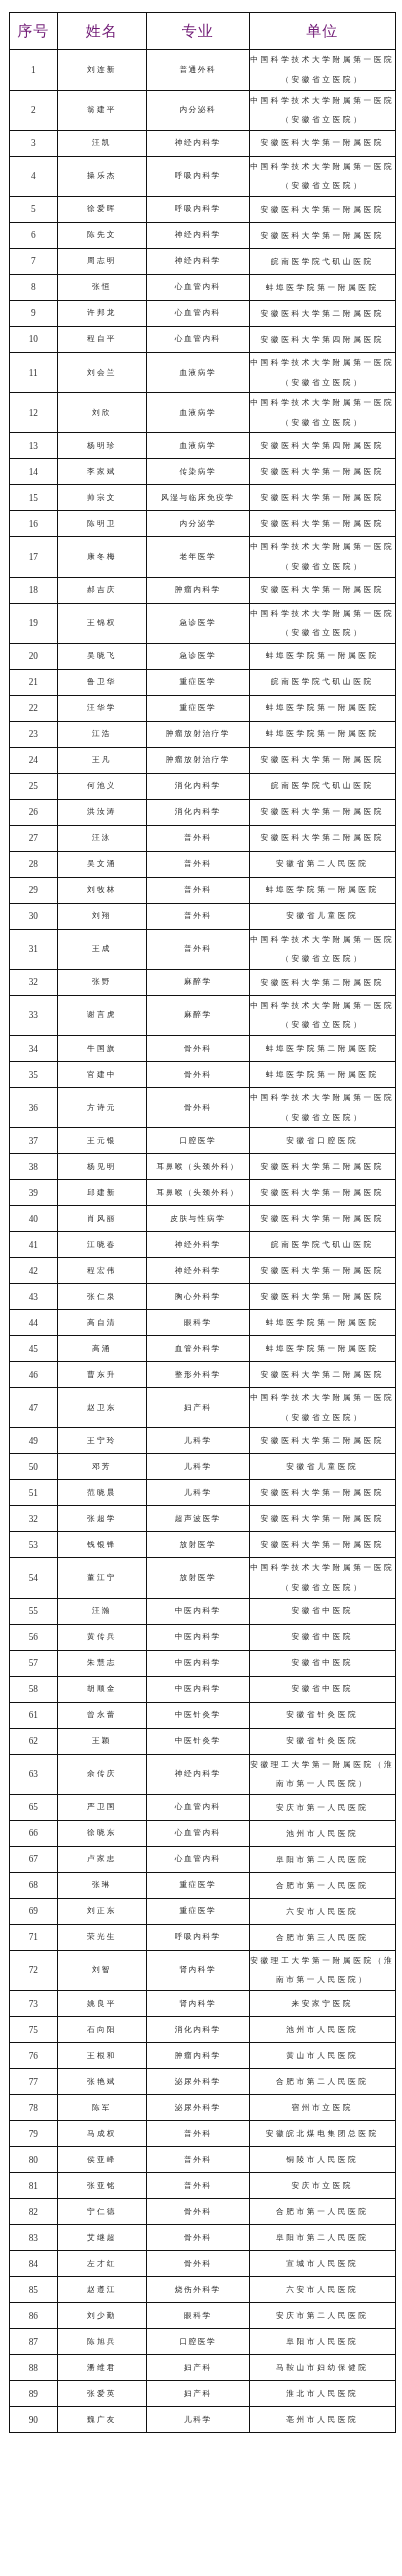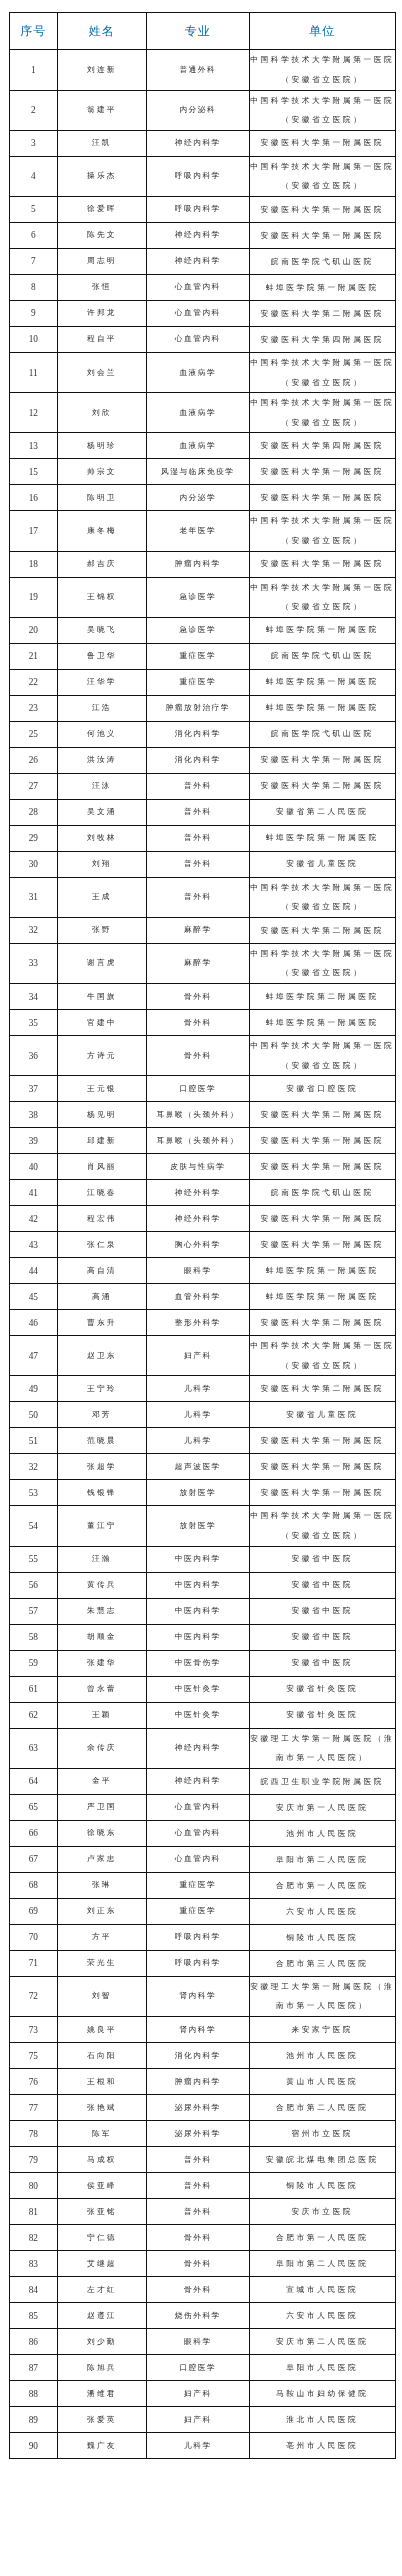--- a/index.html
+++ b/index.html
@@ -18,22 +18,22 @@
       padding: 0;
     }
     col.c-idx { width: 48px; }
     col.c-name { width: 89px; }
     col.c-spec { width: 103px; }
     col.c-unit { width: 146px; }
     thead th {
       height: 36px;
       font-family: "DejaVu Serif", "Liberation Serif", serif;
       font-weight: normal;
-      font-size: 12px;
-      color: #0369a1;
+      font-size: 15px;
+      color: #701a75;
       letter-spacing: 1px;
     }
     tbody tr { height: 26px; }
     tbody tr.double { height: 39px; }
     td.idx {
       font-family: "Liberation Serif", "DejaVu Serif", serif;
       font-size: 9.3px;
       color: #333333;
       transform-origin: center;
     }
@@ -138,20 +138,26 @@
           <td class="spec">血液病学</td>
           <td class="unit">中国科学技术大学附属第一医院（安徽省立医院）</td>
         </tr>
         <tr>
           <td class="idx">13</td>
           <td class="name">杨明珍</td>
           <td class="spec">血液病学</td>
           <td class="unit">安徽医科大学第四附属医院</td>
         </tr>
         <tr>
+          <td class="idx">14</td>
+          <td class="name">李家斌</td>
+          <td class="spec">传染病学</td>
+          <td class="unit">安徽医科大学第一附属医院</td>
+        </tr>
+        <tr>
           <td class="idx">15</td>
           <td class="name">帅宗文</td>
           <td class="spec">风湿与临床免疫学</td>
           <td class="unit">安徽医科大学第一附属医院</td>
         </tr>
         <tr>
           <td class="idx">16</td>
           <td class="name">陈明卫</td>
           <td class="spec">内分泌学</td>
           <td class="unit">安徽医科大学第一附属医院</td>
@@ -192,20 +198,26 @@
           <td class="spec">重症医学</td>
           <td class="unit">蚌埠医学院第一附属医院</td>
         </tr>
         <tr>
           <td class="idx">23</td>
           <td class="name">江浩</td>
           <td class="spec">肿瘤放射治疗学</td>
           <td class="unit">蚌埠医学院第一附属医院</td>
         </tr>
         <tr>
+          <td class="idx">24</td>
+          <td class="name">王凡</td>
+          <td class="spec">肿瘤放射治疗学</td>
+          <td class="unit">安徽医科大学第一附属医院</td>
+        </tr>
+        <tr>
           <td class="idx">25</td>
           <td class="name">何池义</td>
           <td class="spec">消化内科学</td>
           <td class="unit">皖南医学院弋矶山医院</td>
         </tr>
         <tr>
           <td class="idx">26</td>
           <td class="name">洪汝涛</td>
           <td class="spec">消化内科学</td>
           <td class="unit">安徽医科大学第一附属医院</td>
@@ -390,50 +402,38 @@
           <td class="spec">中医内科学</td>
           <td class="unit">安徽省中医院</td>
         </tr>
         <tr>
           <td class="idx">58</td>
           <td class="name">胡顺金</td>
           <td class="spec">中医内科学</td>
           <td class="unit">安徽省中医院</td>
         </tr>
         <tr>
-          <td class="idx">59</td>
-          <td class="name">张建华</td>
-          <td class="spec">中医骨伤学</td>
-          <td class="unit">安徽省中医院</td>
-        </tr>
-        <tr>
           <td class="idx">61</td>
           <td class="name">曾永蕾</td>
           <td class="spec">中医针灸学</td>
           <td class="unit">安徽省针灸医院</td>
         </tr>
         <tr>
           <td class="idx">62</td>
           <td class="name">王颖</td>
           <td class="spec">中医针灸学</td>
           <td class="unit">安徽省针灸医院</td>
         </tr>
         <tr class="double">
           <td class="idx">63</td>
           <td class="name">余传庆</td>
           <td class="spec">神经内科学</td>
           <td class="unit">安徽理工大学第一附属医院（淮南市第一人民医院）</td>
         </tr>
         <tr>
-          <td class="idx">64</td>
-          <td class="name">金平</td>
-          <td class="spec">神经内科学</td>
-          <td class="unit">皖西卫生职业学院附属医院</td>
-        </tr>
-        <tr>
           <td class="idx">65</td>
           <td class="name">严卫国</td>
           <td class="spec">心血管内科</td>
           <td class="unit">安庆市第一人民医院</td>
         </tr>
         <tr>
           <td class="idx">66</td>
           <td class="name">徐晓东</td>
           <td class="spec">心血管内科</td>
           <td class="unit">池州市人民医院</td>
@@ -448,26 +448,20 @@
           <td class="idx">68</td>
           <td class="name">张琳</td>
           <td class="spec">重症医学</td>
           <td class="unit">合肥市第一人民医院</td>
         </tr>
         <tr>
           <td class="idx">69</td>
           <td class="name">刘正东</td>
           <td class="spec">重症医学</td>
           <td class="unit">六安市人民医院</td>
-        </tr>
-        <tr>
-          <td class="idx">70</td>
-          <td class="name">方平</td>
-          <td class="spec">呼吸内科学</td>
-          <td class="unit">铜陵市人民医院</td>
         </tr>
         <tr>
           <td class="idx">71</td>
           <td class="name">荣光生</td>
           <td class="spec">呼吸内科学</td>
           <td class="unit">合肥市第三人民医院</td>
         </tr>
         <tr class="double">
           <td class="idx">72</td>
           <td class="name">刘智</td>

